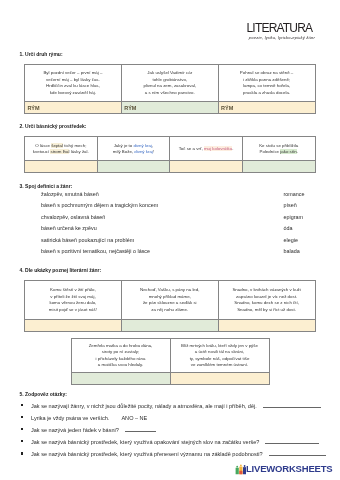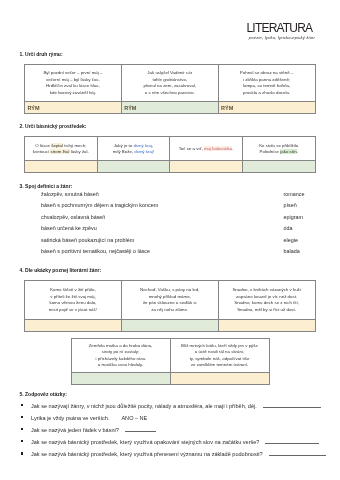--- a/index.html
+++ b/index.html
@@ -156,13 +156,25 @@
       </div>
       <div class="qrow">
         <span class="bullet">
           <i></i>
         </span>
         <span>Jak se nazývá básnický prostředek, který využívá přenesení významu na základě podobnosti?</span>
         <span class="blank" style="width:57px"></span>
       </div>
     </div>
 
+  <div class="logo">
+    <svg class="logomark" viewBox="0 0 27 24">
+      <rect x="5.2" y="9.5" width="6.4" height="13" fill="#47a85f"></rect>
+      <rect x="6.6" y="5.4" width="3.6" height="3.8" rx="1.8" fill="#47a85f"></rect>
+      <rect x="12.6" y="7.2" width="6.4" height="15.3" fill="#f5b43c"></rect>
+      <rect x="14" y="3" width="3.6" height="3.8" rx="1.8" fill="#f5b43c"></rect>
+      <rect x="12.6" y="15.5" width="6.4" height="7" fill="#e2563c"></rect>
+      <rect x="20" y="8.3" width="6.4" height="14.2" fill="#2e3b8c"></rect>
+      <rect x="21.4" y="4.2" width="3.6" height="3.8" rx="1.8" fill="#2e3b8c"></rect>
+    </svg>
+    <span class="logotext">LIVEWORKSHEETS</span>
+  </div>
 </div>
 
 </body></html>

